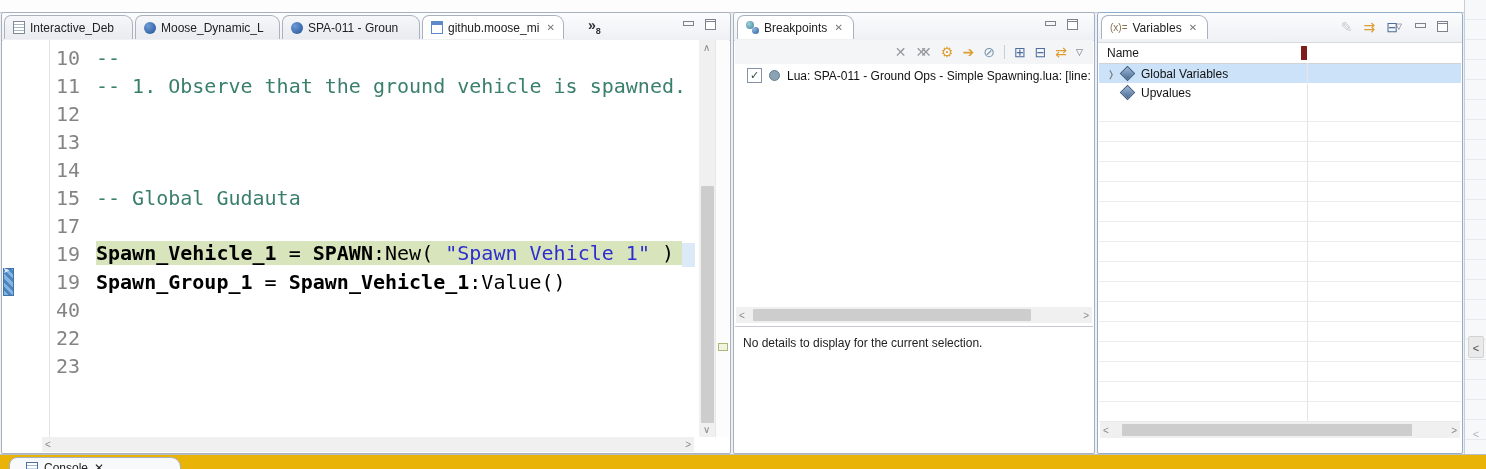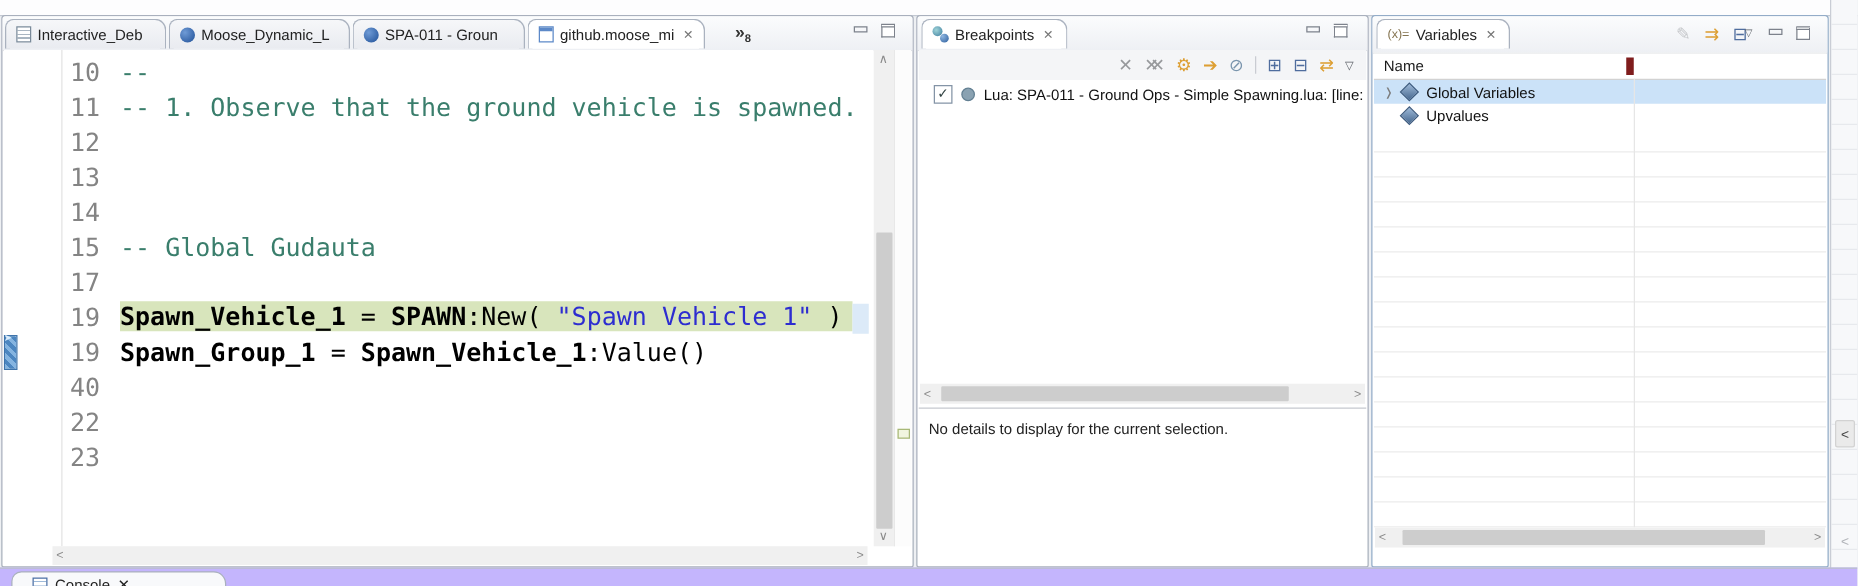--- a/index.html
+++ b/index.html
@@ -90,21 +90,21 @@
   #vars-foot{position:absolute;left:2px;right:2px;bottom:2px;height:12px;background:#fff;}
 
   
   #rstrip{left:1464px;top:0;width:22px;height:469px;background:#f7f8fa;border-left:1px solid #c9cdd5;box-sizing:border-box;}
   #rstrip .rline{height:19px;border-bottom:1px solid #e7e9ed;}
   .rarrow{position:absolute;left:3px;width:16px;height:22px;font-size:11px;text-align:center;line-height:22px;border-radius:2px;}
   .rarrow.dark{background:#eaeaea;color:#444;border:1px solid #d2d2d2;box-sizing:border-box;}
   .rarrow.lite{color:#b0b3b8;}
 
   
-  #bstrip{left:0;top:454px;width:1486px;height:15px;background:#c4b5fd;border-top:1px solid #b9bfc9;overflow:hidden;}
+  #bstrip{left:0;top:454px;width:1486px;height:15px;background:#eab308;border-top:1px solid #b9bfc9;overflow:hidden;}
   #console-tab{position:absolute;left:9px;top:2px;width:172px;height:22px;display:flex;align-items:center;gap:6px;
                padding-left:16px;border:1px solid #a9b0bd;border-radius:8px 10px 0 0;background:#f8f9fb;font-size:12px;color:#222;box-sizing:border-box;}
   .console-ico{width:12px;height:12px;border:1px solid #4a6fa5;background:#fff;box-sizing:border-box;
                background-image:linear-gradient(#fff 2px,#9db9d8 2px,#9db9d8 3px,#fff 3px,#fff 5px,#c7d6e8 5px,#c7d6e8 6px,#fff 6px);}
 
   
   .fi{width:12px;height:13px;display:inline-block;flex:none;position:relative;}
   .fi-text{border:1px solid #7a8a9a;background:#fff;background-image:linear-gradient(#fff 2px,#aab6c2 2px,#aab6c2 3px,#fff 3px,#fff 5px,#aab6c2 5px,#aab6c2 6px,#fff 6px,#fff 8px,#aab6c2 8px,#aab6c2 9px,#fff 9px);box-sizing:border-box;}
   .fi-lua{border-radius:50%;background:radial-gradient(circle at 4px 4px,#6f9bd6,#1f4f96);width:12px;height:12px;}
   .fi-win{border:1px solid #5c89c8;background:#fff;box-sizing:border-box;}

